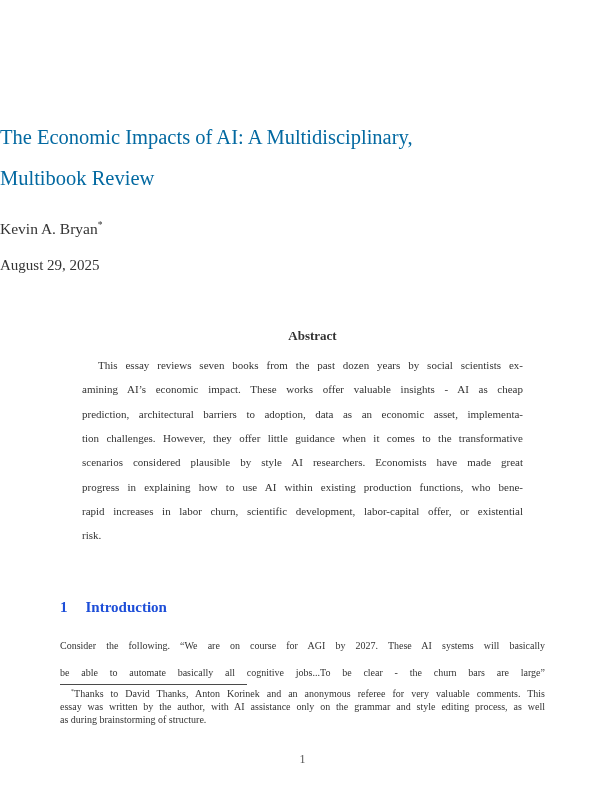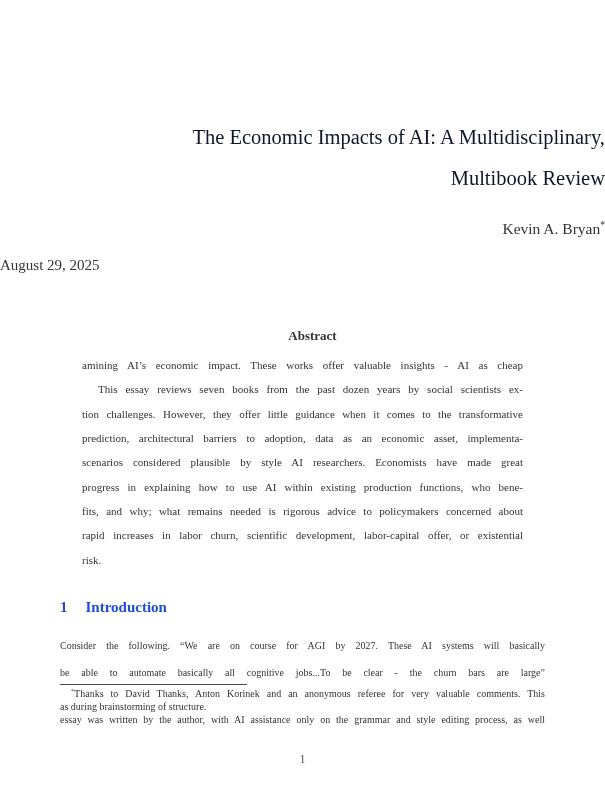--- a/index.html
+++ b/index.html
@@ -14,31 +14,31 @@
     background: #ffffff;
     font-family: "Liberation Serif", "DejaVu Serif", serif;
     color: #333333;
     overflow: hidden;
   }
   .title-block {
     position: absolute;
     top: 117px;
     left: 0;
     right: 0;
-    text-align: right;
+    text-align: left;
     font-size: 20.5px;
     line-height: 41px;
-    color: #0f172a;
+    color: #0369a1;
   }
   .author-line {
     position: absolute;
     top: 219px;
     left: 0;
     right: 0;
-    text-align: right;
+    text-align: left;
     font-size: 15.5px;
     line-height: 19px;
   }
   .sup {
     vertical-align: super;
     font-size: 0.62em;
     line-height: 0;
   }
   .date-line {
     position: absolute;
@@ -141,41 +141,40 @@
     <div class="title-line">Multibook Review</div>
   </div>
 
   <div class="author-line"><span>Kevin A. Bryan</span><sup class="sup">*</sup></div>
 
   <div class="date-line">August 29, 2025</div>
 
   <div class="abstract-heading">Abstract</div>
 
   <div class="abstract-body">
+    <div class="aline jl indent1">This essay reviews seven books from the past dozen years by social scientists ex-</div>
     <div class="aline jl">amining AI’s economic impact. These works offer valuable insights - AI as cheap</div>
-    <div class="aline jl indent1">This essay reviews seven books from the past dozen years by social scientists ex-</div>
+    <div class="aline jl">prediction, architectural barriers to adoption, data as an economic asset, implementa-</div>
     <div class="aline jl">tion challenges. However, they offer little guidance when it comes to the transformative</div>
-    <div class="aline jl">prediction, architectural barriers to adoption, data as an economic asset, implementa-</div>
     <div class="aline jl">scenarios considered plausible by style AI researchers. Economists have made great</div>
     <div class="aline jl">progress in explaining how to use AI within existing production functions, who bene-</div>
-    <div class="aline jl">fits, and why; what remains needed is rigorous advice to policymakers concerned about</div>
     <div class="aline jl">rapid increases in labor churn, scientific development, labor-capital offer, or existential</div>
     <div class="aline">risk.</div>
   </div>
 
   <div class="section-heading"><span class="sec-num">1</span><span>Introduction</span></div>
 
   <div class="body-par">
     <div class="bline jl">Consider the following. “We are on course for AGI by 2027. These AI systems will basically</div>
     <div class="bline jl">be able to automate basically all cognitive jobs...To be clear - the churn bars are large”</div>
   </div>
 
   <div class="footnote-rule"></div>
 
   <div class="footnote">
     <div class="fline jl indent2"><sup class="sup">*</sup><span>Thanks to David Thanks, Anton Korinek and an anonymous referee for very valuable comments. This</span></div>
+    <div class="fline jl">essay was written by the author, with AI assistance only on the grammar and style editing process, as well</div>
     <div class="fline">as during brainstorming of structure.</div>
-    <div class="fline jl">essay was written by the author, with AI assistance only on the grammar and style editing process, as well</div>
   </div>
 
   <div class="page-number">1</div>
 
 </div>
 
 </body></html>

